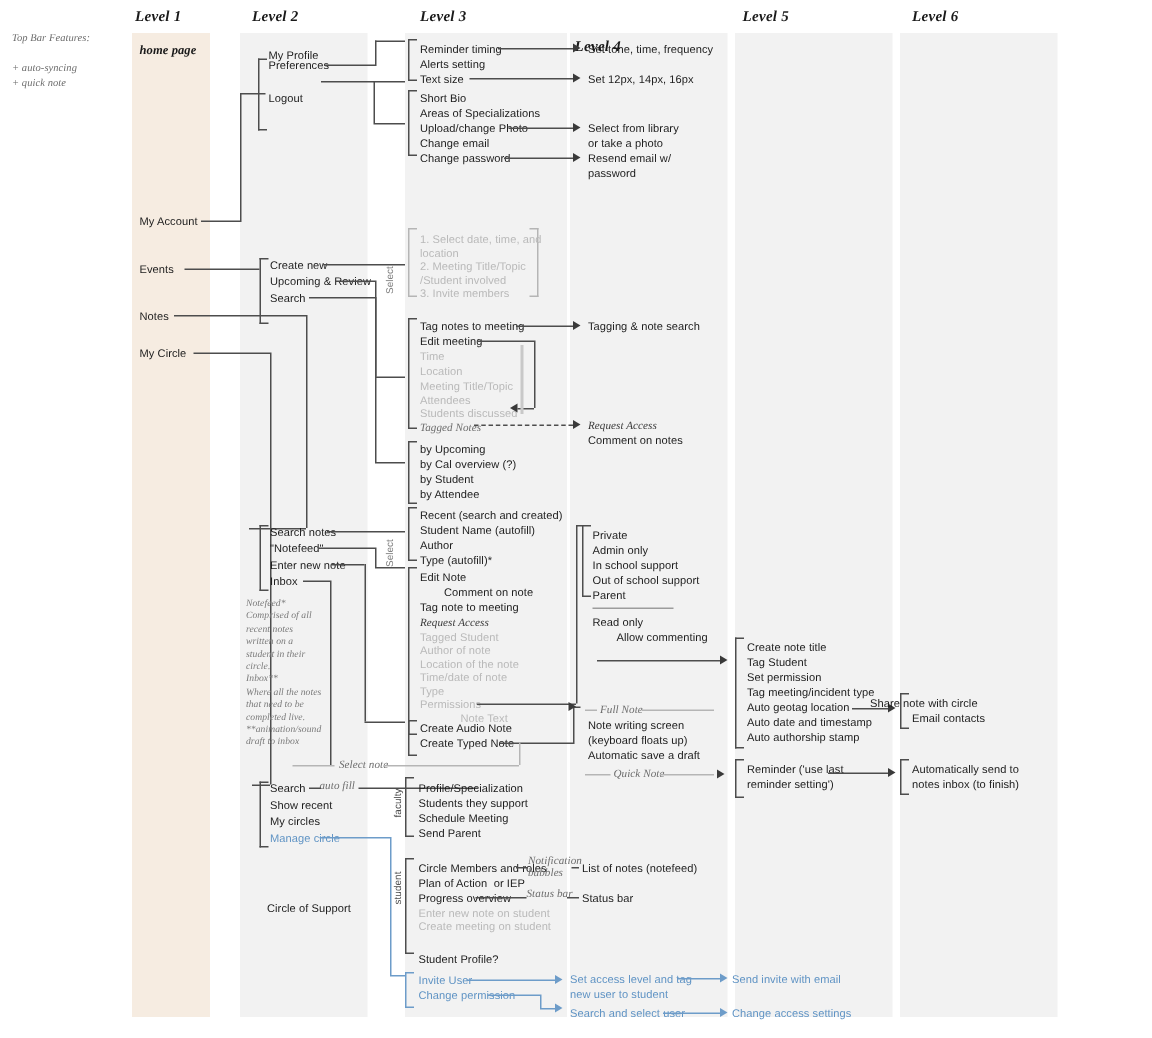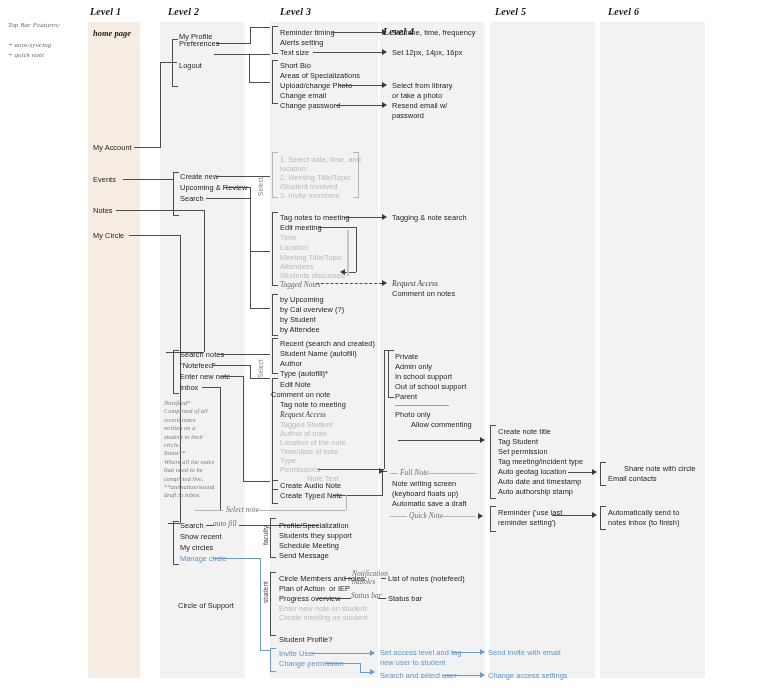--- a/index.html
+++ b/index.html
@@ -249,21 +249,21 @@
 draft to inbox</div>
 
   <div class="brk left" style="left:272px;top:338px;height:34px;"></div>
   <div class="node" style="left:280px;top:339px;">Recent (search and created)</div>
   <div class="node" style="left:280px;top:349px;">Student Name (autofill)</div>
   <div class="node" style="left:280px;top:359px;">Author</div>
   <div class="node" style="left:280px;top:369px;">Type (autofill)*</div>
 
   <div class="brk left" style="left:272px;top:378px;height:110px;"></div>
   <div class="node" style="left:280px;top:380px;">Edit Note</div>
-  <div class="node" style="left:271px;top:390px;">Comment on note</div>
+  <div class="node" style="left:296px;top:390px;">Comment on note</div>
   <div class="node" style="left:280px;top:400px;">Tag note to meeting</div>
   <div class="node ital-dark" style="left:280px;top:410px;">Request Access</div>
   <div class="node grey" style="left:280px;top:420px;">Tagged Student</div>
   <div class="node grey" style="left:280px;top:429px;">Author of note</div>
   <div class="node grey" style="left:280px;top:438px;">Location of the note</div>
   <div class="node grey" style="left:280px;top:447px;">Time/date of note</div>
   <div class="node grey" style="left:280px;top:456px;">Type</div>
   <div class="node grey" style="left:280px;top:465px;">Permissions</div>
   <div class="node grey" style="left:280px;top:474px;margin-left:27px;">Note Text</div>
 
@@ -271,21 +271,21 @@
   <div class="ln v" style="left:384px;top:350px;height:119px;"></div>
   <div class="ln h" style="left:384px;top:350px;width:4px;"></div>
 
   <div class="brk left" style="left:388px;top:350px;height:46px;"></div>
   <div class="node" style="left:395px;top:352px;">Private</div>
   <div class="node" style="left:395px;top:362px;">Admin only</div>
   <div class="node" style="left:395px;top:372px;">In school support</div>
   <div class="node" style="left:395px;top:382px;">Out of school support</div>
   <div class="node" style="left:395px;top:392px;">Parent</div>
   <div class="ln h" style="left:395px;top:405px;width:54px;background:#9c9c9c;"></div>
-  <div class="node" style="left:395px;top:410px;">Photo only</div>
+  <div class="node" style="left:395px;top:410px;">Read only</div>
   <div class="node" style="left:395px;top:420px;margin-left:16px;">Allow commenting</div>
 
   <div class="brk left" style="left:272px;top:480px;height:22px;"></div>
   <div class="node" style="left:280px;top:481px;">Create Audio Note</div>
   <div class="node" style="left:280px;top:491px;">Create Typed Note</div>
 
   <div class="ln h" style="left:333px;top:495px;width:49px;"></div>
   <div class="ln v" style="left:382px;top:471px;height:25px;"></div>
   <div class="ln h" style="left:382px;top:471px;width:5px;"></div>
   <div class="arw" style="left:379px;top:468px;"></div>
@@ -314,21 +314,21 @@
   <div class="node" style="left:498px;top:437px;">Tag Student</div>
   <div class="node" style="left:498px;top:447px;">Set permission</div>
   <div class="node" style="left:498px;top:457px;">Tag meeting/incident type</div>
   <div class="node" style="left:498px;top:467px;">Auto geotag location</div>
   <div class="node" style="left:498px;top:477px;">Auto date and timestamp</div>
   <div class="node" style="left:498px;top:487px;">Auto authorship stamp</div>
 
   <div class="ln h" style="left:568px;top:472px;width:24px;"></div>
   <div class="arw" style="left:592px;top:469px;"></div>
   <div class="brk left" style="left:600px;top:462px;height:22px;"></div>
-  <div class="node" style="left:624px;top:464px;">Share note with circle</div>
+  <div class="node" style="left:580px;top:464px;">Share note with circle</div>
   <div class="node" style="left:608px;top:474px;">Email contacts</div>
 
   <div class="brk left" style="left:490px;top:506px;height:24px;"></div>
   <div class="node" style="left:498px;top:508px;">Reminder ('use last</div>
   <div class="node" style="left:498px;top:518px;">reminder setting')</div>
   <div class="ln h" style="left:552px;top:515px;width:40px;"></div>
   <div class="arw" style="left:592px;top:512px;"></div>
   <div class="brk left" style="left:600px;top:506px;height:22px;"></div>
   <div class="node" style="left:608px;top:508px;">Automatically send to</div>
   <div class="node" style="left:608px;top:518px;">notes inbox (to finish)</div>
@@ -349,21 +349,21 @@
 
   <div class="node" style="left:178px;top:601px;">Circle of Support</div>
 
   <div class="node vert dark" style="left:261px;top:545px;">faculty</div>
   <div class="node vert dark" style="left:261px;top:603px;">student</div>
 
   <div class="brk left" style="left:270px;top:518px;height:38px;"></div>
   <div class="node" style="left:279px;top:521px;">Profile/Specialization</div>
   <div class="node" style="left:279px;top:531px;">Students they support</div>
   <div class="node" style="left:279px;top:541px;">Schedule Meeting</div>
-  <div class="node" style="left:279px;top:551px;">Send Message</div>
+  <div class="node" style="left:279px;top:551px;">Send Parent</div>
 
   <div class="brk left" style="left:270px;top:572px;height:62px;"></div>
   <div class="node" style="left:279px;top:574px;">Circle Members and roles</div>
   <div class="node" style="left:279px;top:584px;">Plan of Action  or IEP</div>
   <div class="node" style="left:279px;top:594px;">Progress overview</div>
   <div class="node grey" style="left:279px;top:604px;">Enter new note on student</div>
   <div class="node grey" style="left:279px;top:613px;">Create meeting on student</div>
   <div class="node" style="left:279px;top:622px;margin-top:13px;">Student Profile?</div>
 
   <div class="node ital" style="left:352px;top:570px;line-height:7.5px;">Notification

